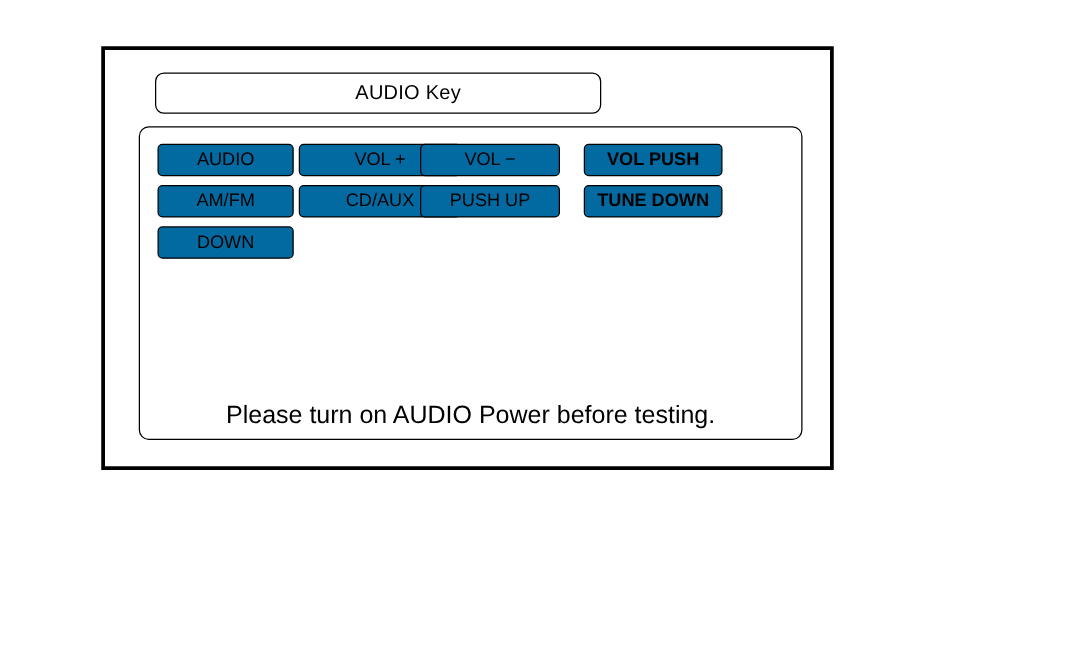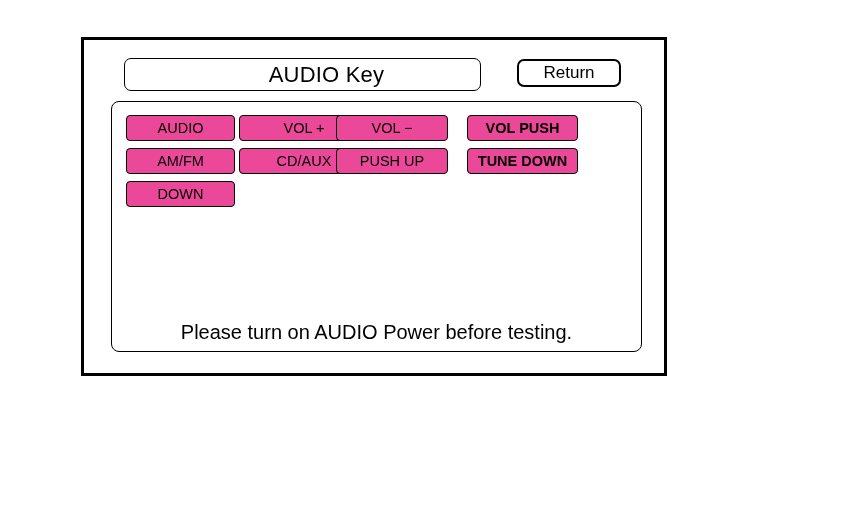--- a/index.html
+++ b/index.html
@@ -36,21 +36,21 @@
     height: 33px;
     box-sizing: border-box;
     border: 1.6px solid #000000;
     border-radius: 7px;
     background: #ffffff;
     display: flex;
     align-items: center;
     justify-content: center;
   }
   #title-box .label {
-    font-size: 22px;
+    font-size: 16px;
     color: #000000;
     letter-spacing: 0.2px;
     margin-left: 48px;
   }
 
   #return-button {
     position: absolute;
     left: 433px;  
     top: 19px;    
     width: 104px;
@@ -92,21 +92,21 @@
     position: relative;
     height: 33px;
   }
   .key-button {
     position: absolute;
     top: 0;
     height: 26px;
     box-sizing: border-box;
     border: 1.5px solid #000000;
     border-radius: 4px;
-    background: #ec4899;
+    background: #0369a1;
     display: flex;
     align-items: center;
     justify-content: center;
     cursor: pointer;
   }
   .key-button .label {
     font-size: 14.5px;
     color: #000000;
     white-space: nowrap;
   }
@@ -129,23 +129,20 @@
 </style>
 </head>
 <body>
 
 <div id="dialog-frame">
 
   <div id="title-box">
     <span class="label">AUDIO Key</span>
   </div>
 
-  <div id="return-button">
-    <span class="label">Return</span>
-  </div>
 
   <div id="content-panel">
 
     <div id="key-grid">
 
       <div class="key-row">
         <div class="key-button col-0">
           <span class="label">AUDIO</span>
         </div>
         <div class="key-button col-1">

